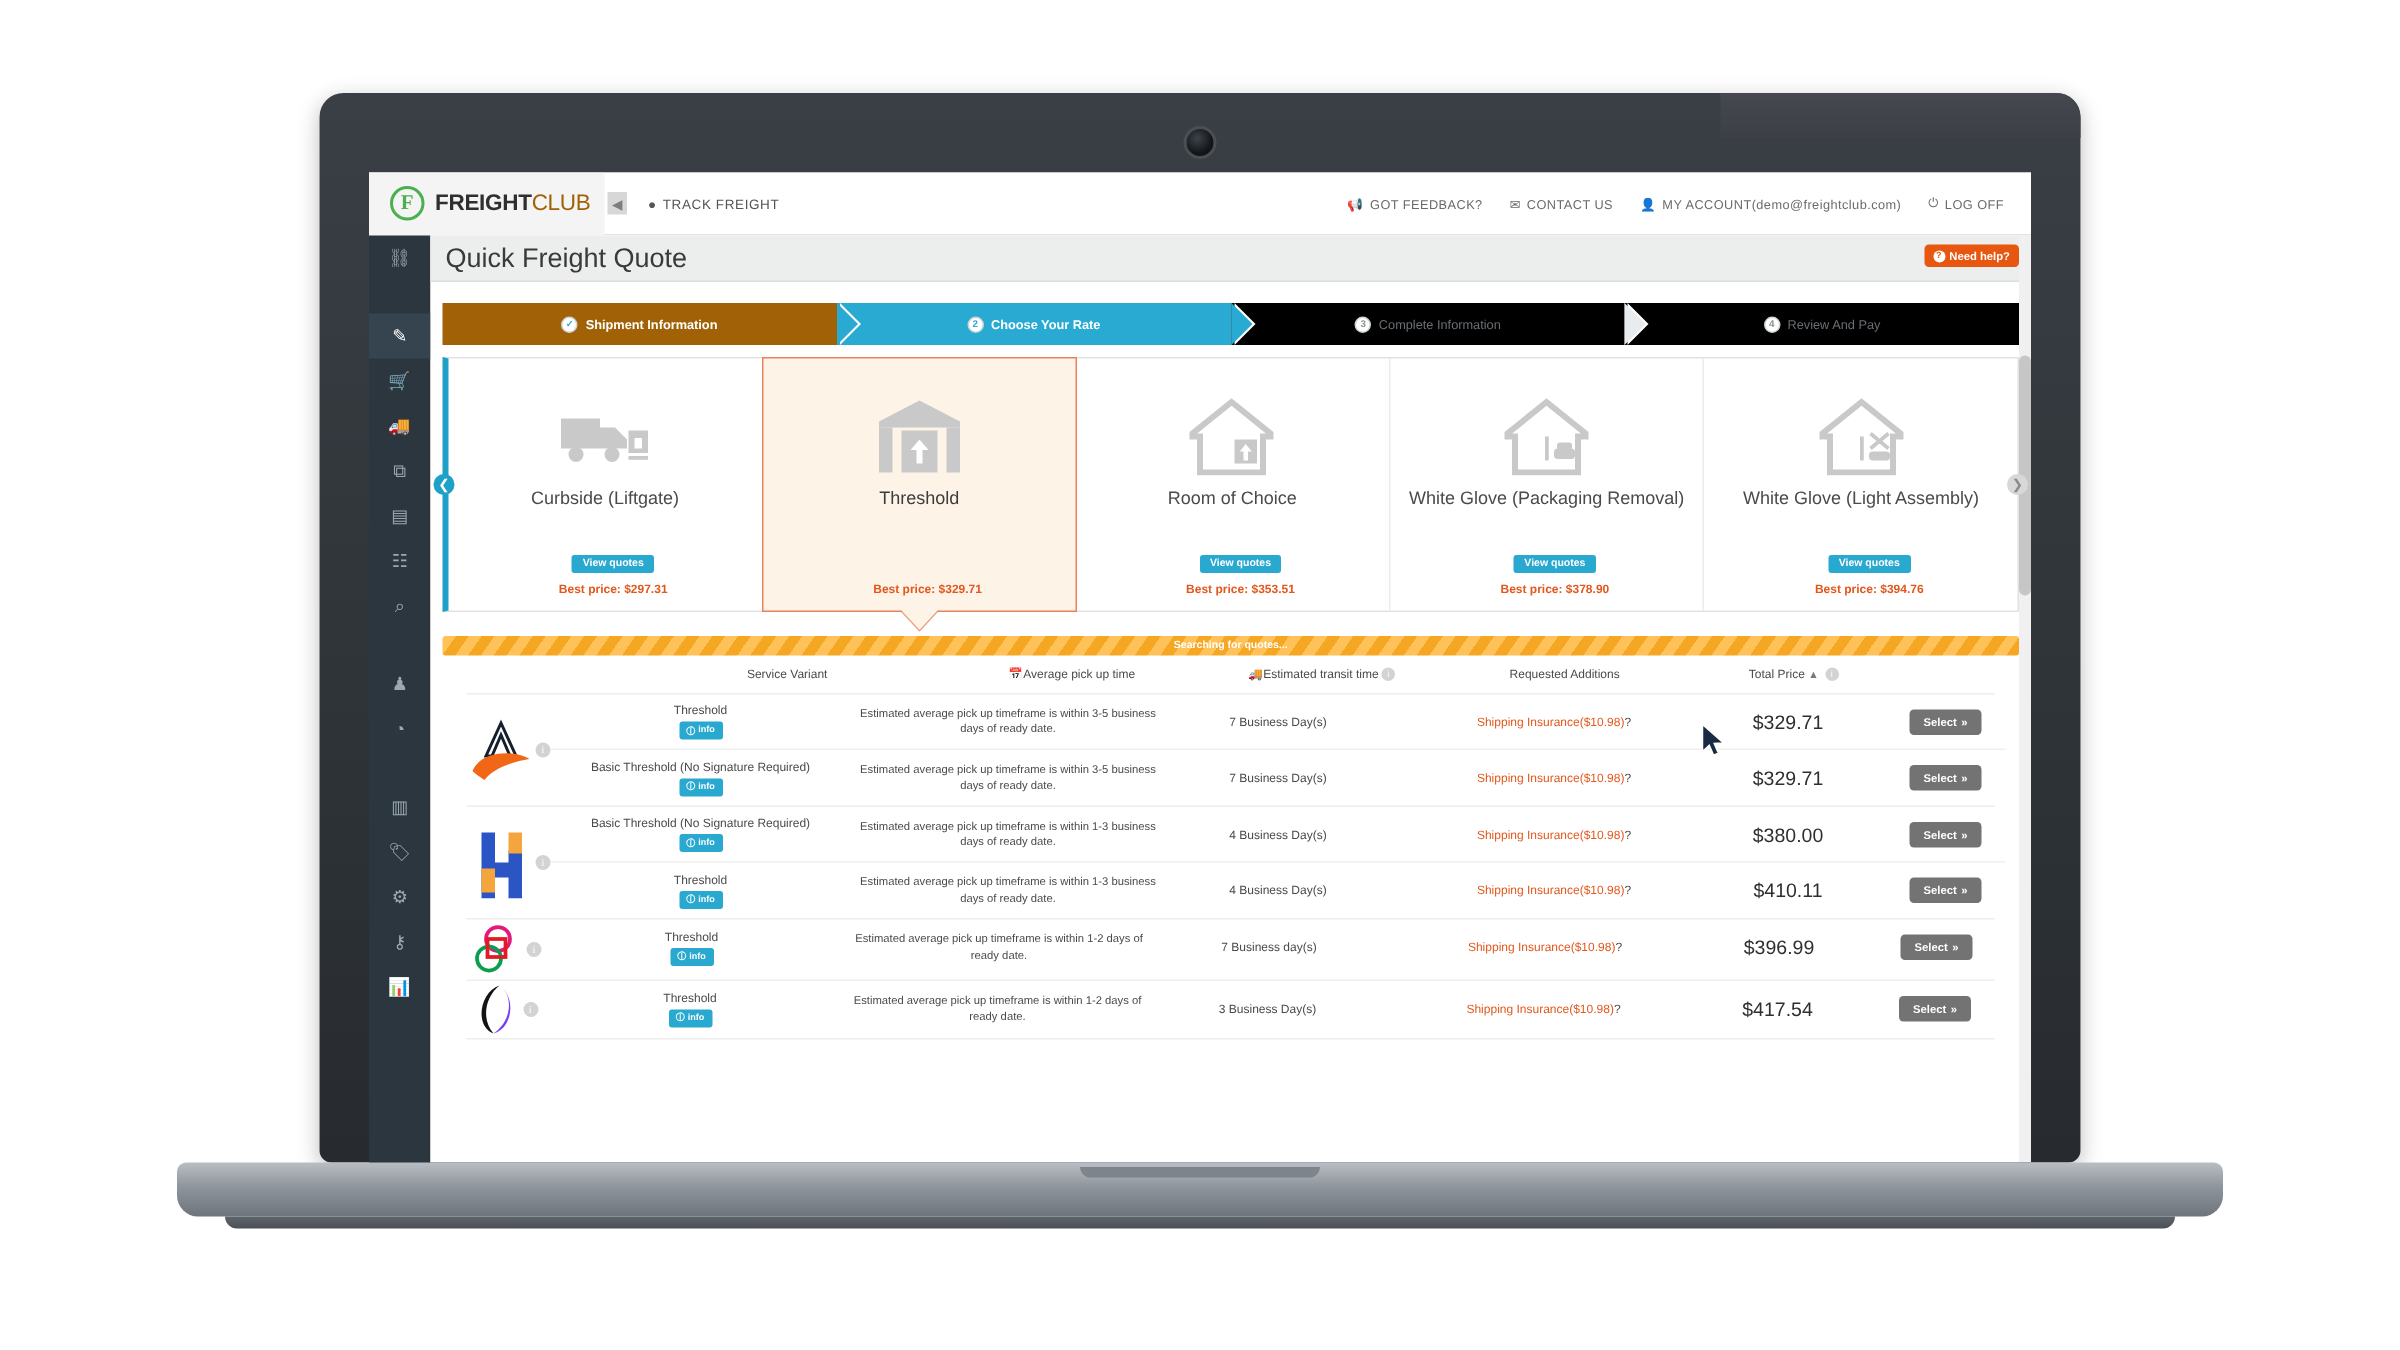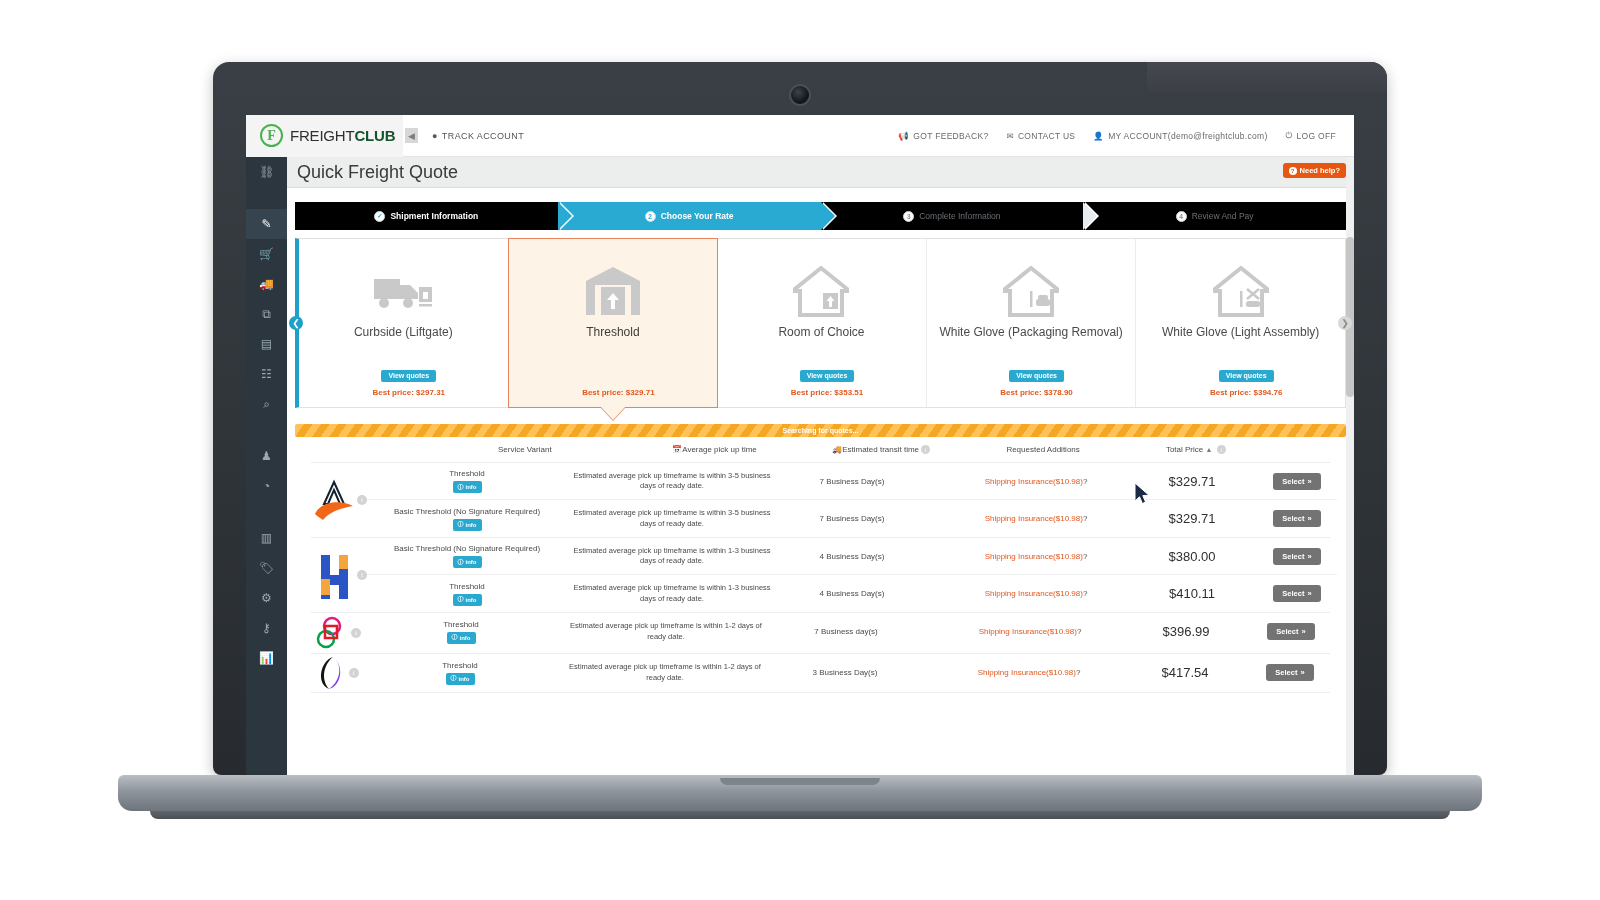--- a/index.html
+++ b/index.html
@@ -62,22 +62,22 @@
   .logo-box{
     width:157px; height:42px; background:#f4f4f4;
     display:flex; align-items:center; padding-left:14px; gap:7px;
   }
   .logo-circle{
     width:23px;height:23px;border-radius:50%;
     border:2.5px solid #4caf50; display:flex;align-items:center;justify-content:center;
     color:#4caf50; font-weight:bold; font-size:14px; font-family:"Liberation Serif", serif;
   }
   .logo-text{ font-size:15px; letter-spacing:-.2px; }
-  .logo-text .b{ font-weight:normal; color:#2f2f2f; }
-  .logo-text .l{ color:#14532d; font-weight:bold; }
+  .logo-text .b{ font-weight:bold; color:#2f2f2f; }
+  .logo-text .l{ color:#a16207; font-weight:normal; }
   .collapse-btn{
     width:13px;height:15px;background:#d7d7d7;color:#7d7d7d;font-size:9px;
     display:flex;align-items:center;justify-content:center; margin-left:2px; cursor:pointer;
   }
   .track{
     font-size:9px; color:#555; letter-spacing:.4px; margin-left:14px;
     display:flex; align-items:center; gap:4px; cursor:pointer;
   }
   .topnav{ margin-left:auto; display:flex; align-items:center; gap:18px; padding-right:18px; }
   .topnav a{
@@ -121,21 +121,21 @@
     font-size:6px;display:flex;align-items:center;justify-content:center;font-weight:bold;
   }
 
   
   .stepper{ display:flex; height:28px; margin:14px 8px 0 8px; font-size:8.5px; }
   .step{
     flex:1; background:#000000; color:#6b7075; position:relative;
     display:flex; align-items:center; justify-content:center; gap:5px;
   }
   .step.active{ background:#29aad2; color:#fff; font-weight:bold; }
-  .step.active.first{ background:#000000; }
+  .step.active.first{ background:#a16207; }
   .step:not(:last-child):after{
     content:""; position:absolute; right:-14px; top:0; width:0;height:0;
     border-top:14px solid transparent; border-bottom:14px solid transparent;
     border-left:14px solid #e9ecee; z-index:2;
   }
   .step.active:not(:last-child):after{ border-left-color:#29aad2; }
   .step:not(:last-child):before{
     content:""; position:absolute; right:-16px; top:0; width:0;height:0;
     border-top:14px solid transparent; border-bottom:14px solid transparent;
     border-left:14px solid #ffffff; z-index:1;
@@ -280,21 +280,21 @@
         <div class="topbar">
           <div class="logo-box">
             <div class="logo-circle">F</div>
             <div class="logo-text">
               <span class="b">FREIGHT</span><span class="l">CLUB</span>
             </div>
           </div>
           <div class="collapse-btn">◀</div>
           <div class="track">
             <span>●</span>
-            <span>TRACK ACCOUNT</span>
+            <span>TRACK FREIGHT</span>
           </div>
           <div class="topnav">
             <a>
                 <span>📢</span>
                 <span>GOT FEEDBACK?</span>
               </a>
             <a>
                 <span>✉</span>
                 <span>CONTACT US</span>
               </a>

